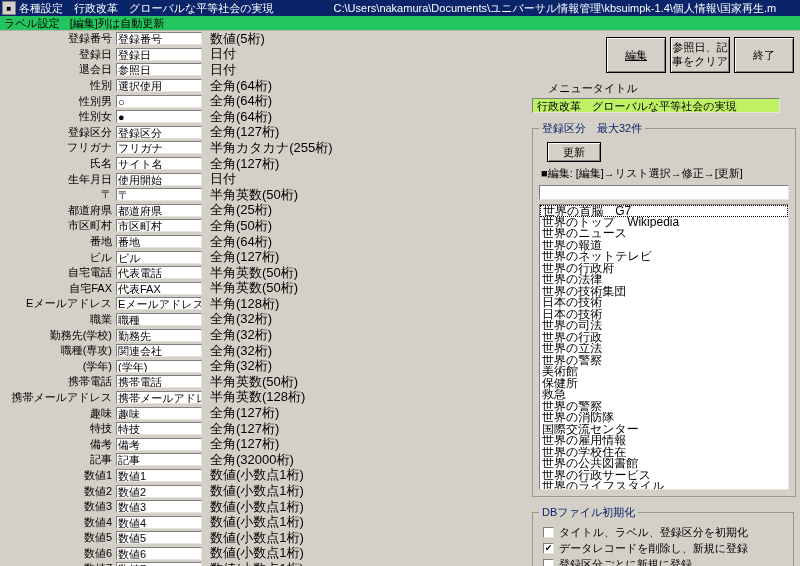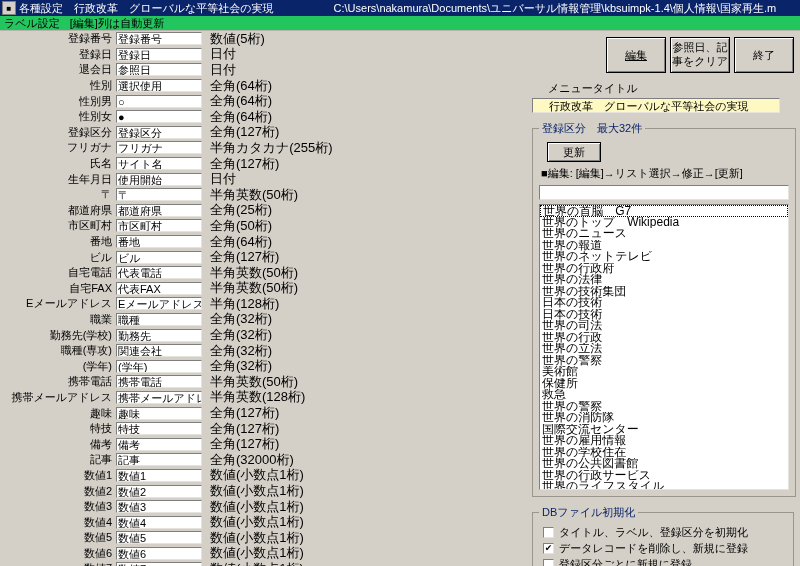--- a/index.html
+++ b/index.html
@@ -51,23 +51,23 @@
     font-size:11px;text-align:center;cursor:default;
     display:flex;align-items:center;justify-content:center;
   }
   .btn-edit{width:58px;height:34px;text-decoration:underline;}
   .btn-clear{width:58px;height:34px;line-height:1.25;}
   .btn-end{width:58px;height:34px;}
 
   .lbl{font-size:11px;}
   .menutitle-label{margin:8px 0 2px 24px;}
   .menutitle-input{
-    margin-left:8px;width:248px;height:15px;background:#fef9c3;border:1px solid #7f7f7f;
+    margin-left:8px;width:248px;height:15px;background:#bef264;border:1px solid #7f7f7f;
     border-right-color:#e6e3dd;border-bottom-color:#e6e3dd;
-    font-size:11px;line-height:15px;padding:0 16px;box-sizing:border-box;
+    font-size:11px;line-height:15px;padding:0 4px;box-sizing:border-box;
   }
 
   fieldset.grp{
     border:1px solid #9a968e;margin:8px 6px 0 8px;padding:4px 6px 6px 6px;
     position:relative;
   }
   fieldset.grp legend{font-size:11px;color:#0a246a;padding:0 3px;}
 
   .btn-update{width:52px;height:18px;margin:2px 0 4px 8px;text-align:center;}
   .editnote{margin:2px 0 4px 2px;font-size:11px;}

